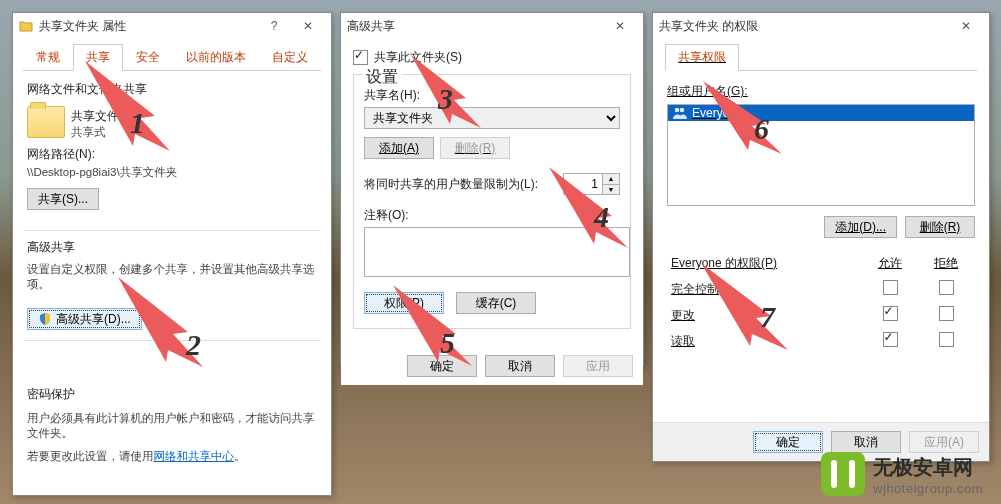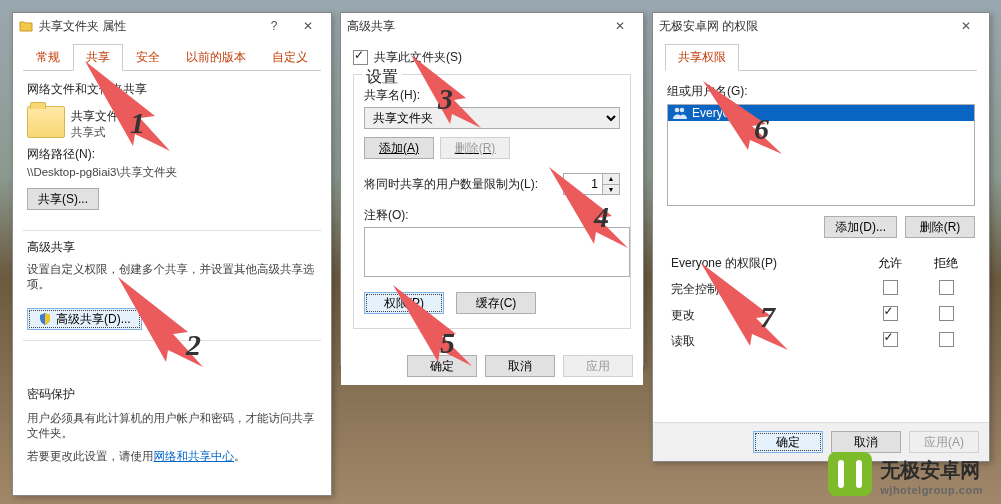--- a/index.html
+++ b/index.html
@@ -37,21 +37,21 @@
   .num{position:absolute;font-family:"Times New Roman",serif;font-style:italic;font-size:30px;font-weight:bold;color:#333;pointer-events:none;}
   .perm-table{width:100%;}
   .perm-table td{padding:3px 2px;vertical-align:middle;}
   .perm-table .hdr td{font-size:12px;text-align:center;}
   .logo{position:absolute;right:18px;bottom:8px;text-align:left;display:flex;align-items:flex-end;}
   .logo-badge{width:44px;height:44px;border-radius:8px;background:#7dbb2a;position:relative;margin-right:8px;}
   .logo-badge:before,.logo-badge:after{content:"";position:absolute;background:#fff;border-radius:3px;}
   .logo-badge:before{left:10px;top:8px;width:6px;height:28px;}
   .logo-badge:after{right:10px;top:8px;width:6px;height:28px;}
   .logo-text .cn{font-size:20px;font-weight:600;color:#2b2b2b;}
-  .logo-text .en{font-size:11px;color:#666;letter-spacing:0.5px;font-weight:bold;}
+  .logo-text .en{font-size:13px;color:#666;letter-spacing:0.5px;}
 </style>
 </head>
 <body>
 
 <div class="stage">
 
   <div class="winframe" style="left:12px;top:12px;width:318px;height:482px;">
     <div class="titlebar">
       <svg width="14" height="14" viewBox="0 0 14 14" style="margin-right:6px">
           <path fill="#f3c94b" stroke="#c79a2a" d="M1 3h4l1 1h7v8H1z"></path>
@@ -157,24 +157,24 @@
     </div>
     <div class="dlgbtns" style="background:#fff;border-top:none;">
       <button class="btn">确定</button>
       <button class="btn">取消</button>
       <button class="btn disabled" disabled="">应用</button>
     </div>
   </div>
 
   <div class="winframe" style="left:652px;top:12px;width:336px;height:448px;">
     <div class="titlebar">
-      <span class="t-text">无极安卓网 的权限</span>
+      <span class="t-text">共享文件夹 的权限</span>
       <div class="t-btn">✕</div>
     </div>
-    <div class="body" style="padding:4px 12px 0 12px;">
+    <div class="body" style="padding:4px 12px 0 12px;text-decoration:underline;">
       <div class="tabs">
         <div class="tab active">共享权限</div>
       </div>
       <div style="padding:6px 2px;">
         <div class="label" style="margin-bottom:4px;">组或用户名(G):</div>
         <div class="listbox" style="height:100px;">
           <div style="background:#0a64c2;color:#fff;padding:1px 4px;display:flex;align-items:center;">
             <svg width="16" height="14" viewBox="0 0 16 14" style="margin-right:4px">
                 <circle cx="5" cy="4" r="2.3" fill="#d9e6f7"></circle>
                 <circle cx="10" cy="4" r="2.3" fill="#d9e6f7"></circle>

